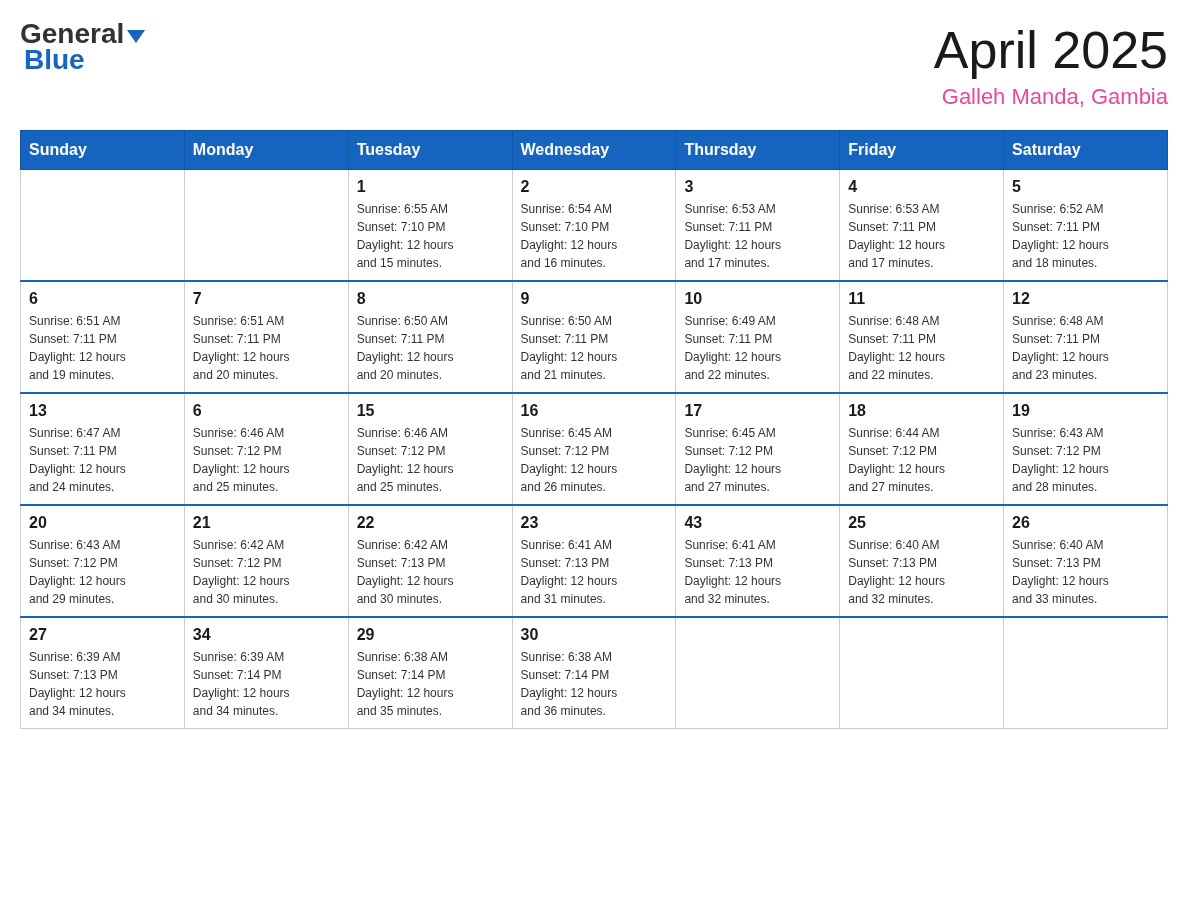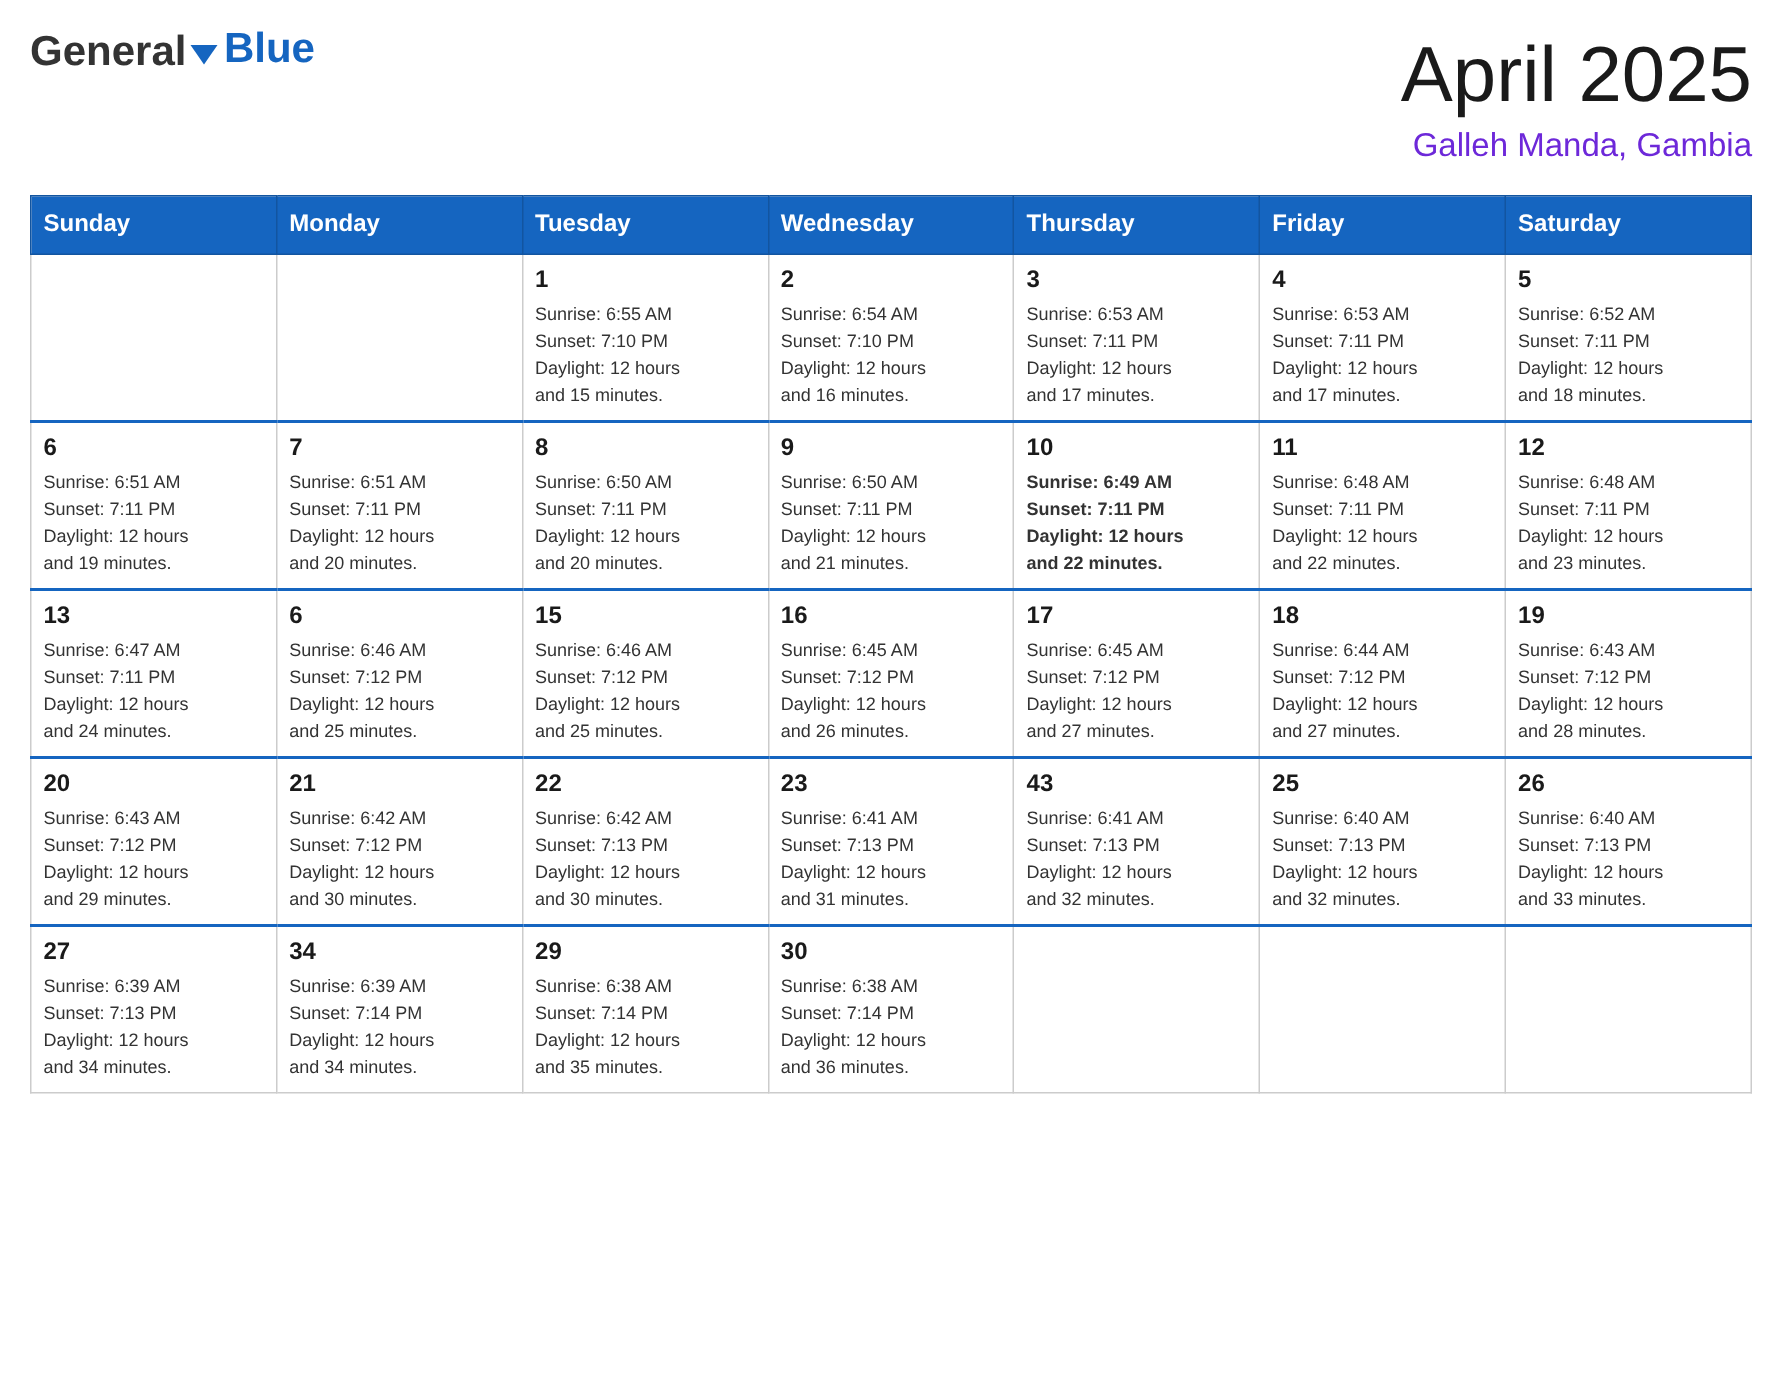--- a/index.html
+++ b/index.html
@@ -11,35 +11,35 @@
       padding: 20px;
     }
     .header {
       display: flex;
       justify-content: space-between;
       align-items: flex-start;
       margin-bottom: 20px;
     }
     .logo {
       display: flex;
-      flex-direction: row;
+      flex-direction: column;
       align-items: flex-start;
       text-align: center;
     }
     .title-block {
       text-align: right;
     }
     .month-title {
       font-size: 52px;
       font-weight: normal;
       color: #1a1a1a;
     }
     .location {
       font-size: 22px;
-      color: #6d28d9;
+      color: #ec4899;
       margin-top: 4px;
     }
     .calendar {
       width: 100%;
       border-collapse: collapse;
       border: 1px solid #bbb;
     }
     .calendar th {
       background-color: #1565c0;
       color: #fff;
@@ -173,21 +173,21 @@
         </td>
         <td>
           <span class="day-number">9</span>
           <div class="day-info" style="white-space: pre-line;">Sunrise: 6:50 AM
 Sunset: 7:11 PM
 Daylight: 12 hours
 and 21 minutes.</div>
         </td>
         <td>
           <span class="day-number">10</span>
-          <div class="day-info" style="white-space: pre-line; font-weight: bold;">Sunrise: 6:49 AM
+          <div class="day-info" style="white-space: pre-line;">Sunrise: 6:49 AM
 Sunset: 7:11 PM
 Daylight: 12 hours
 and 22 minutes.</div>
         </td>
         <td>
           <span class="day-number">11</span>
           <div class="day-info" style="white-space: pre-line;">Sunrise: 6:48 AM
 Sunset: 7:11 PM
 Daylight: 12 hours
 and 22 minutes.</div>

